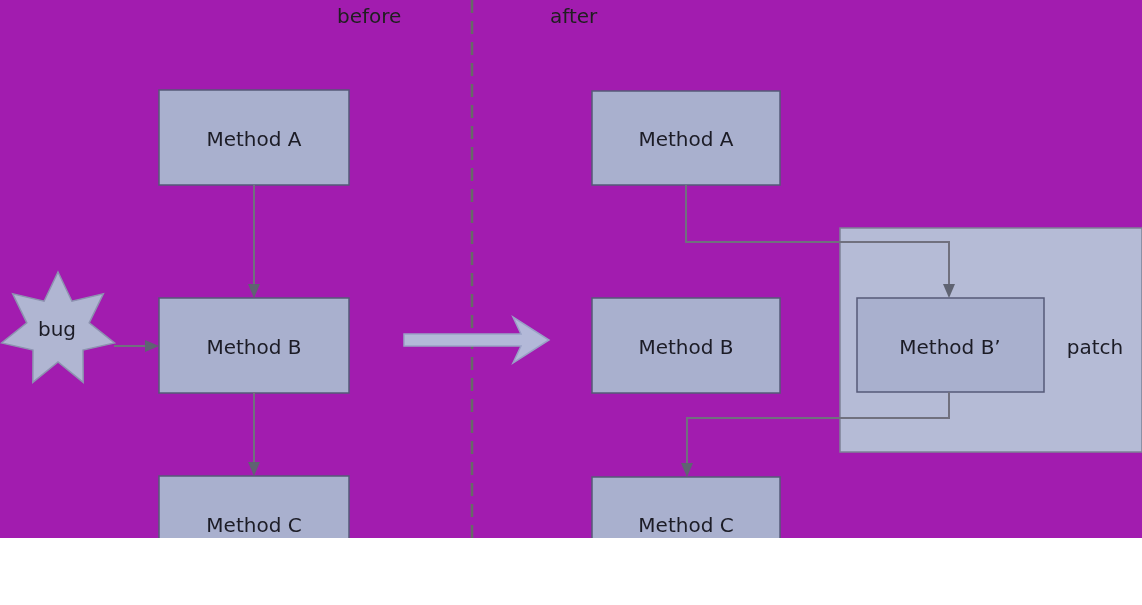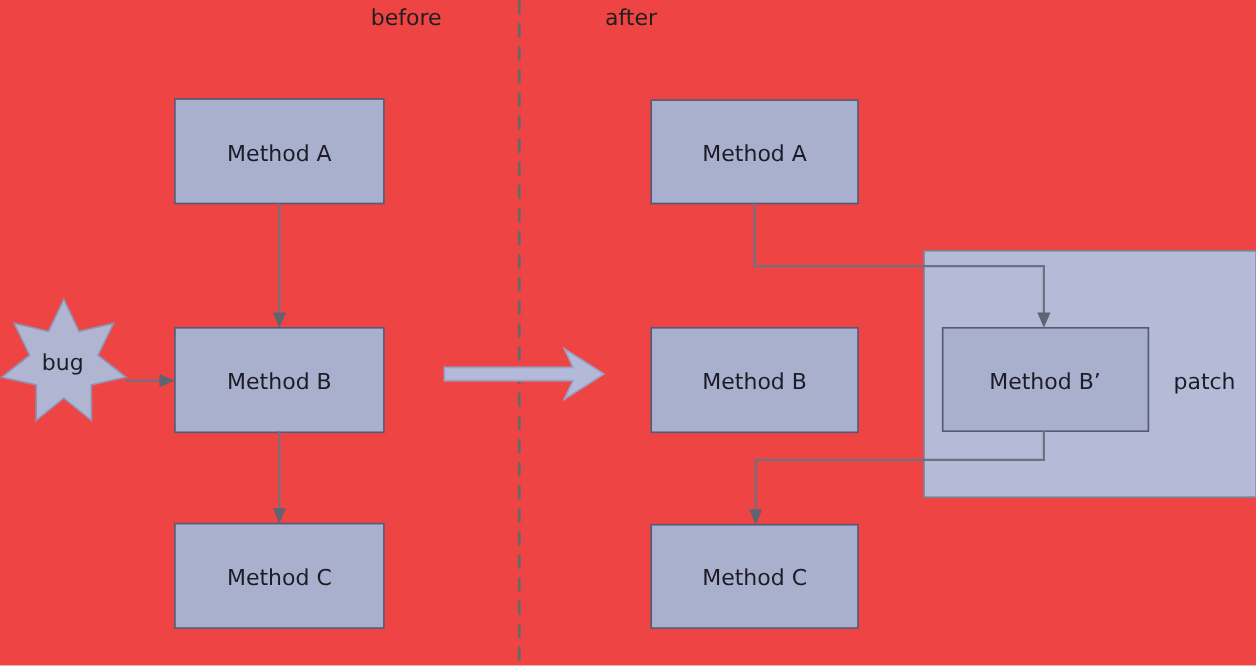--- a/index.html
+++ b/index.html
@@ -1,20 +1,20 @@
 <!DOCTYPE html>
 <html><head>
 <meta charset="utf-8">
 <style>
   html, body { margin: 0; padding: 0; background: #ffffff; }
   .canvas {
     position: relative;
     width: 1142px;
-    height: 605px;
-    background: #ef4444;
+    height: 538px;
+    background: #a21caf;
     font-family: "DejaVu Sans", "Liberation Sans", sans-serif;
     overflow: hidden;
   }
   svg { display: block; }
   text {
     font-family: "DejaVu Sans", "Liberation Sans", sans-serif;
     font-size: 20px;
     fill: #1c1c26;
   }
   .section-label { fill: #1f1f1f; }

